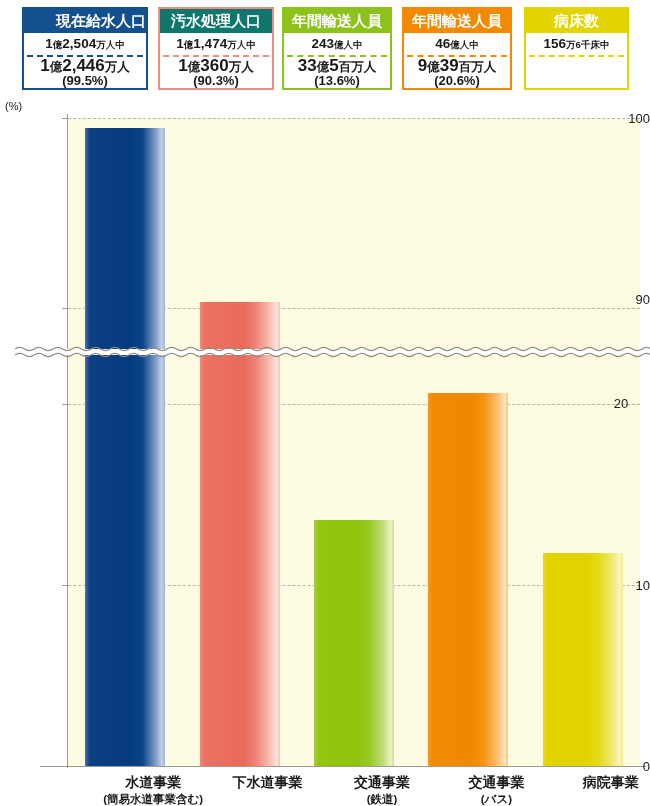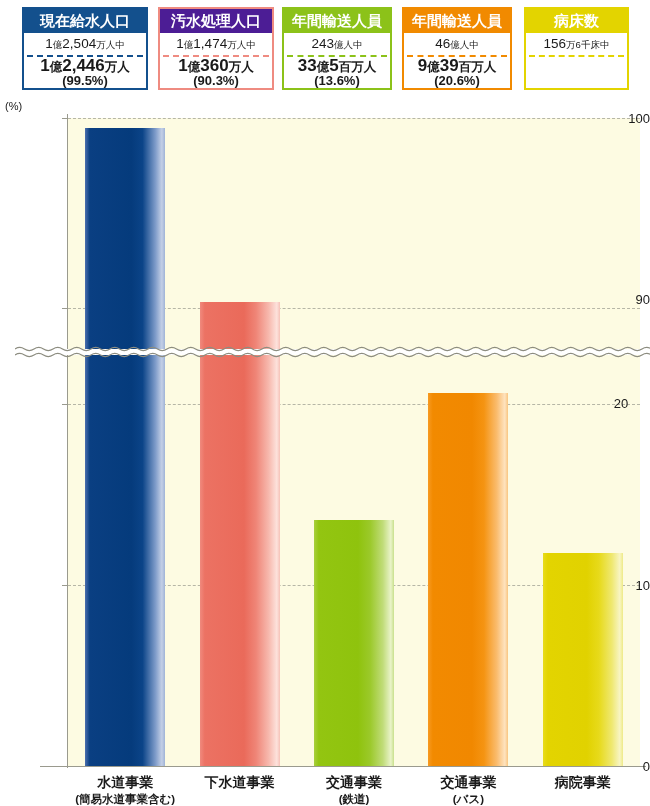--- a/index.html
+++ b/index.html
@@ -40,21 +40,21 @@
     font-weight: bold;
     color: #ffffff;
     letter-spacing: 0px;
     white-space: nowrap;
     overflow: hidden;
   }
   .card-total {
     height: 22px;
     line-height: 22px;
     font-size: 13.5px;
-    font-weight: normal;
+    font-weight: bold;
     color: #1a1a1a;
     box-sizing: border-box;
     white-space: nowrap;
   }
   .card-total .unit { font-size: 9.5px; }
   .card-divider {
     height: 0px;
     border-top: 2px dashed #888;
     margin: 0 3px;
   }
@@ -67,25 +67,25 @@
     color: #1a1a1a;
     line-height: 1.05;
     white-space: nowrap;
   }
   .card-value .big { font-size: 17px; }
   .card-value .big .unit { font-size: 12.5px; }
   .card-value .pct { font-size: 13px; }
 
   
   #card-0 { left: 22px;  width: 126px; border-color: #13508d; }
-  #card-0 .card-title { background: #13508d; }
+  #card-0 .card-title { background: #13508d; text-align: right; }
   #card-0 .card-divider { border-top-color: #13508d; }
 
   #card-1 { left: 158px; width: 116px; border-color: #ef8b81; }
-  #card-1 .card-title { background: #4c1d95; }
+  #card-1 .card-title { background: #0f766e; }
   #card-1 .card-divider { border-top-color: #ef8b81; }
 
   #card-2 { left: 282px; width: 110px; border-color: #8cc219; }
   #card-2 .card-title { background: #8cc219; }
   #card-2 .card-divider { border-top-color: #8cc219; }
 
   #card-3 { left: 402px; width: 110px; border-color: #f18a00; }
   #card-3 .card-title { background: #f18a00; }
   #card-3 .card-divider { border-top-color: #f18a00; }
 
@@ -171,20 +171,21 @@
     height: 22px;
   }
   .x-label {
     position: absolute;
     text-align: center;
     font-size: 14px;
     font-weight: bold;
     color: #1a1a1a;
     line-height: 1.25;
     white-space: nowrap;
+    margin-left: 28px;
   }
   .x-label .sub {
     display: block;
     font-size: 11.5px;
     font-weight: bold;
   }
 </style>
 </head>
 <body>
 

